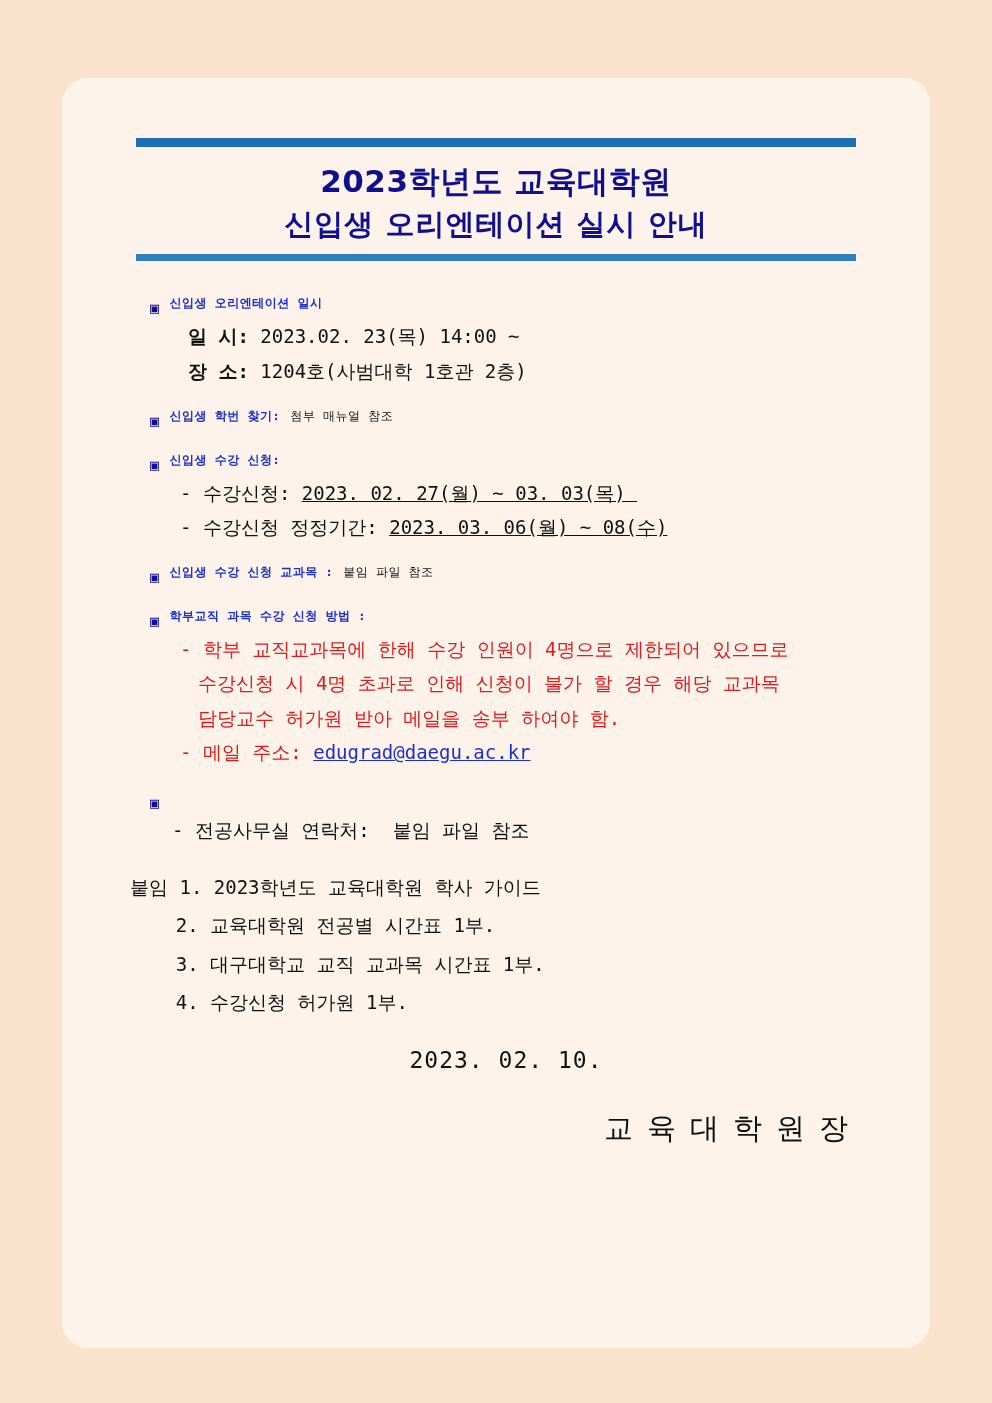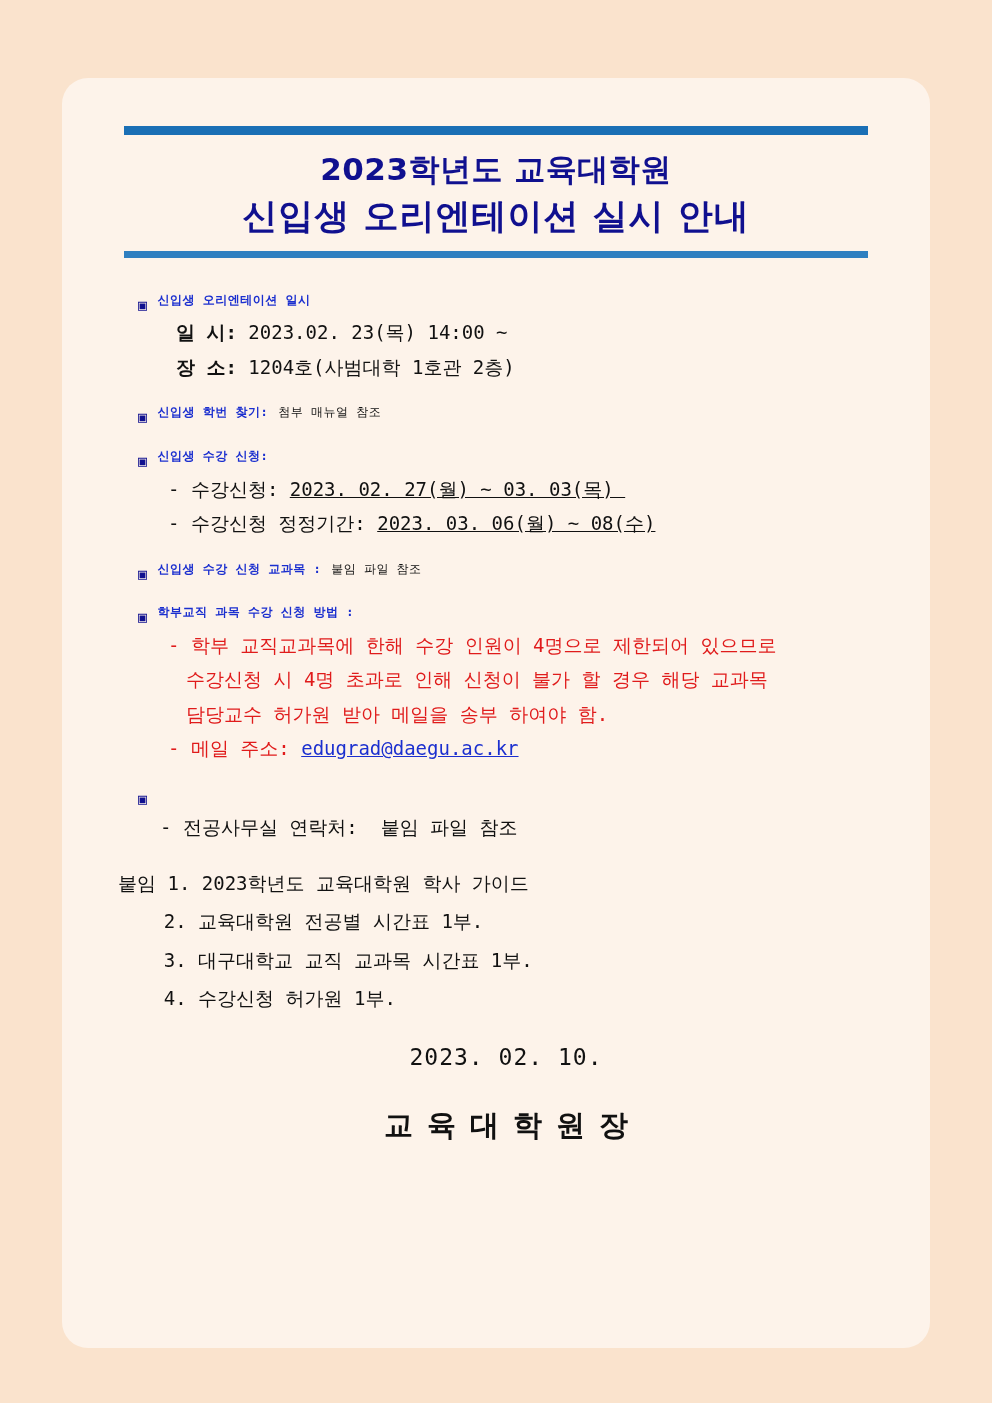--- a/index.html
+++ b/index.html
@@ -15,39 +15,39 @@
   }
   .page {
     position: absolute;
     left: 62px;
     top: 78px;
     width: 868px;
     height: 1270px;
     background: #fdf3ea;
     border-radius: 26px;
     box-sizing: border-box;
-    padding: 4px;
+    padding: 16px;
   }
   .title-block {
     margin: 44px 58px 0 58px;
     border-top: 9px solid #1a6fb5;
     border-bottom: 7px solid #2f7fc0;
     padding: 14px 0 10px 0;
     text-align: center;
   }
   .title-line1 {
     font-size: 31px;
     font-weight: bold;
     color: #10108f;
     letter-spacing: 0.5px;
     line-height: 1.3;
     font-family: "DejaVu Sans", sans-serif;
   }
   .title-line2 {
-    font-size: 35px;
+    font-size: 29px;
     font-weight: bold;
     color: #10108f;
     letter-spacing: 1px;
     line-height: 1.35;
     margin-top: 4px;
     font-family: "DejaVu Sans", sans-serif;
   }
   .body-area {
     margin: 34px 0 0 0;
     padding: 0 52px 0 72px;
@@ -106,23 +106,23 @@
     line-height: 1.6;
     white-space: pre;
   }
   .date {
     text-align: center;
     font-size: 23px;
     margin-top: 30px;
     letter-spacing: 1px;
   }
   .signer {
-    text-align: center;
+    text-align: right;
     font-size: 29px;
-    font-weight: bold;
+    font-weight: normal;
     margin-top: 36px;
     letter-spacing: 14px;
     padding-left: 14px;
   }
   .plain {
     color: #111;
     font-weight: normal;
   }
 </style>
 </head>

